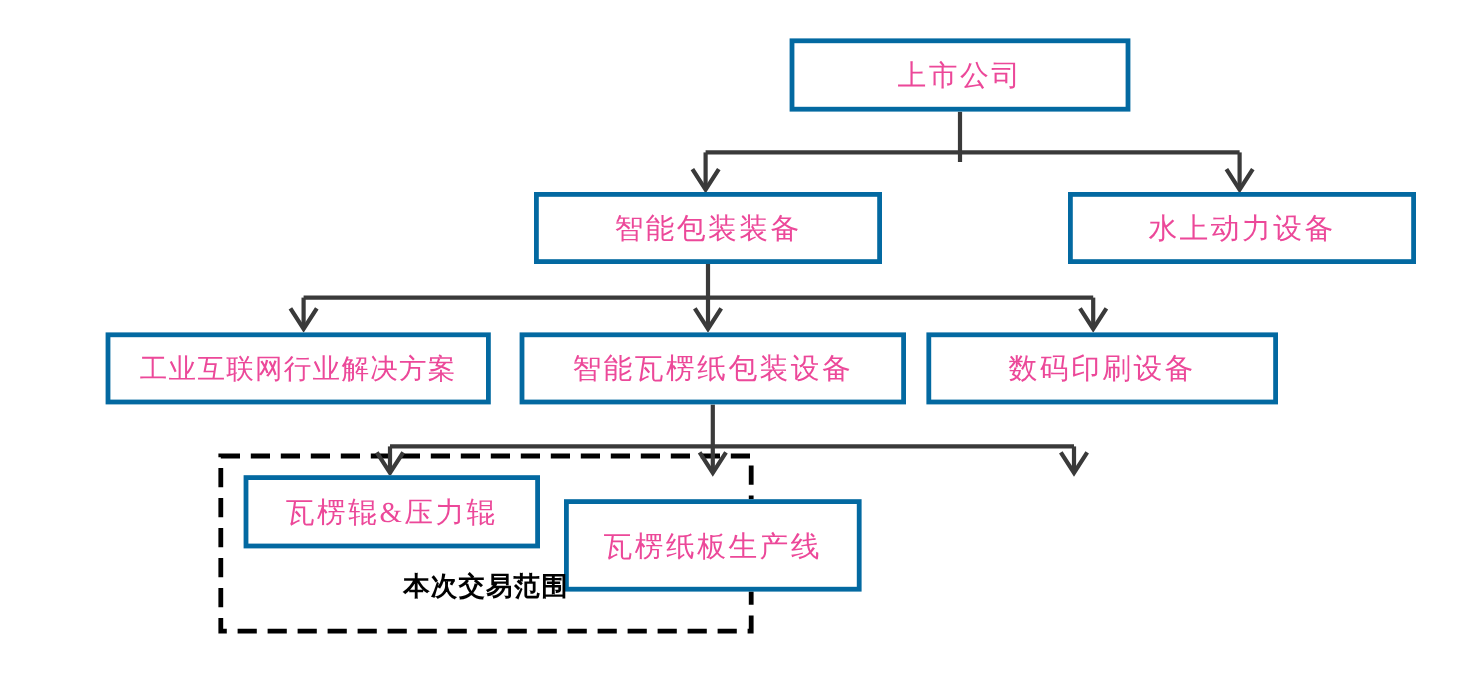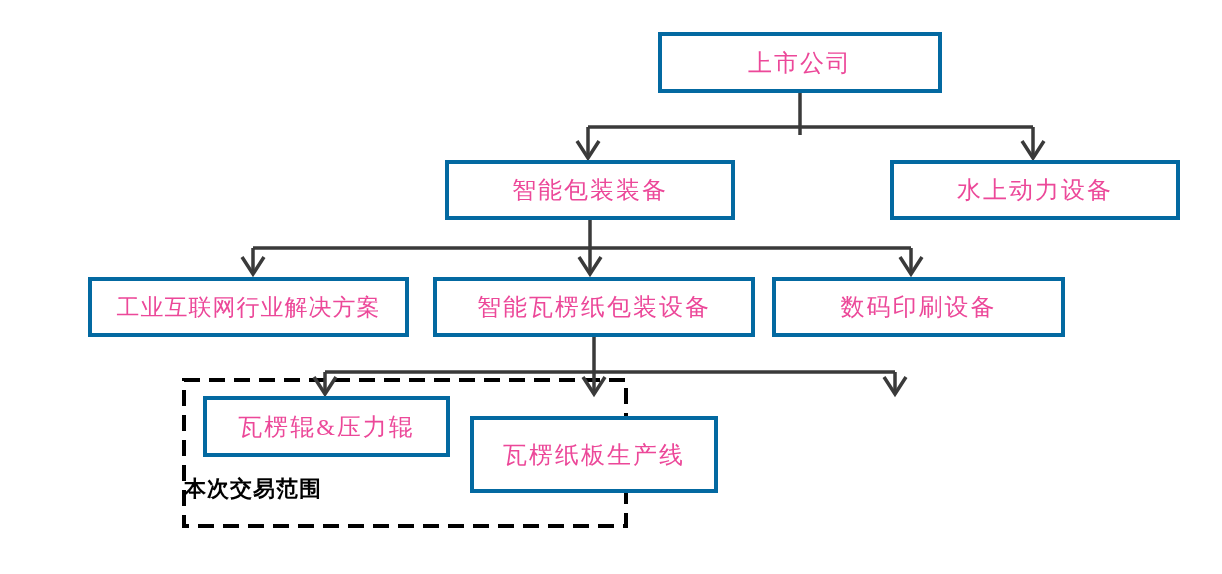--- a/index.html
+++ b/index.html
@@ -50,20 +50,21 @@
     font-size: 24px;
     color: #ec4899;
     letter-spacing: 2px;
     white-space: nowrap;
   }
   .scope-label {
     position: absolute;
     left: 184px;
     top: 474px;
     width: 442px;
+    text-align: center;
     font-family: "Liberation Sans", "DejaVu Sans", sans-serif;
     font-weight: bold;
     font-size: 22px;
     color: #000000;
     letter-spacing: 1px;
   }
 </style>
 </head>
 <body>
 

